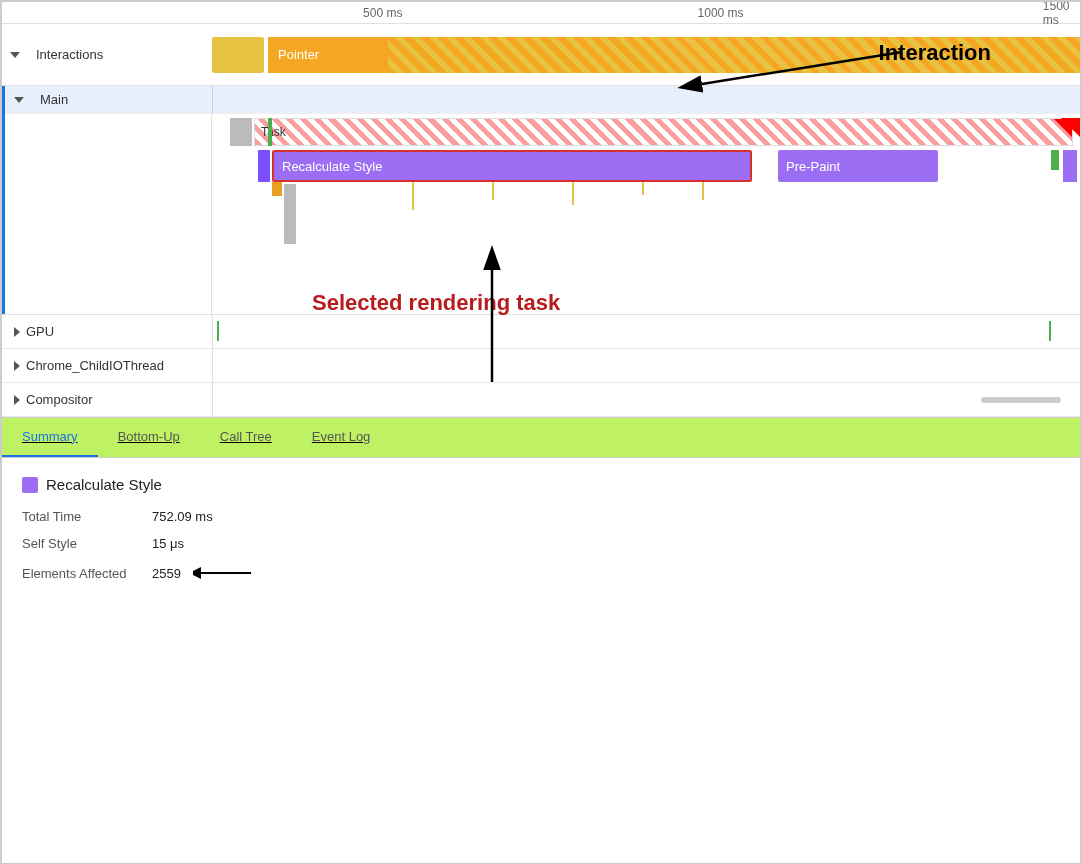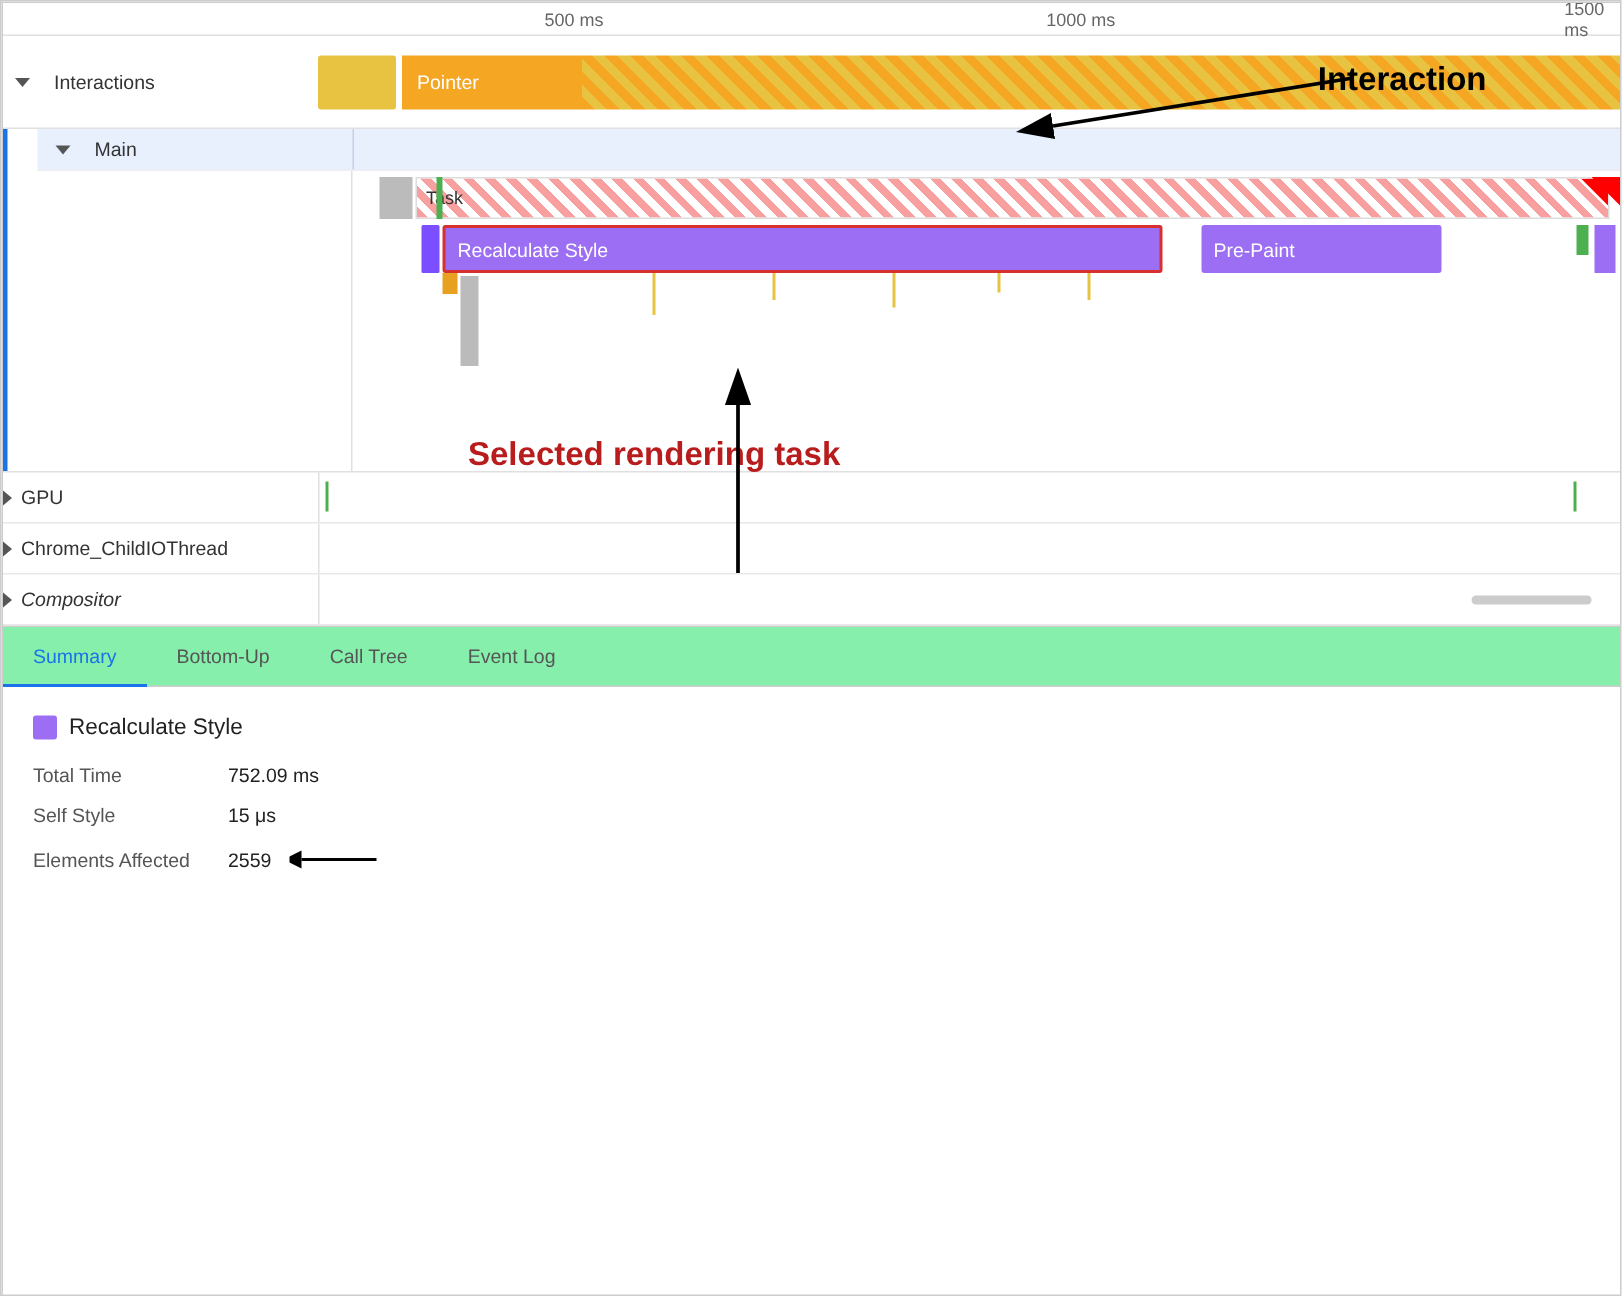--- a/index.html
+++ b/index.html
@@ -195,21 +195,21 @@
     
     .process-row {
       display: flex;
       align-items: center;
       height: 34px;
       border-bottom: 1px solid #e8e8e8;
     }
     .process-label {
       width: 210px;
       min-width: 210px;
-      padding-left: 0;
+      padding-left: 12px;
       font-size: 13px;
       color: #333;
       display: flex;
       align-items: center;
       gap: 6px;
       flex-shrink: 0;
     }
     .process-track {
       flex: 1;
       height: 100%;
@@ -225,25 +225,26 @@
     }
 
     
     .bottom-panel {
       background: #f5f5f5;
     }
 
     
     .tab-bar {
       display: flex;
-      align-items: flex-start;
+      align-items: flex-end;
       height: 40px;
       border-bottom: 1px solid #ccc;
-      background: #86efac;
+      background: #bef264;
       padding-left: 0;
+      text-decoration: underline;
     }
     .tab {
       height: 40px;
       padding: 0 20px;
       display: flex;
       align-items: center;
       font-size: 13px;
       color: #555;
       cursor: pointer;
       border-bottom: 2px solid transparent;
@@ -348,21 +349,20 @@
       top: 70px;
       left: 72px;
       width: 12px;
       height: 60px;
       background: #bbb;
     }
 
     
     .scrollbar-row {
       position: relative;
-      font-style: italic;
     }
     .scrollbar-thumb {
       position: absolute;
       right: 20px;
       top: 50%;
       transform: translateY(-50%);
       width: 80px;
       height: 6px;
       background: #ccc;
       border-radius: 3px;
@@ -391,21 +391,21 @@
         <div style="display:flex; align-items:center; height:100%; padding: 12px 0 12px 0;">
           <div class="pointer-yellow-box"></div>
           <div class="pointer-label-bar">
             <span>Pointer</span>
           </div>
           <div class="pointer-hatched"></div>
         </div>
       </div>
     </div>
 
-    <div class="main-section" style="position:relative;padding-left:23px;">
+    <div class="main-section" style="position:relative;">
       <div class="blue-left-border"></div>
 
       <div class="main-row" style="background:#e8f0fe;">
         <div class="row-label" style="padding-left:12px;">
           <span class="triangle triangle-down"></span>
           <span style="font-size:13px; color:#333;">Main</span>
         </div>
         <div style="flex:1; height:100%; background:#e8f0fe; border-left:1px solid #c5d0e8;"></div>
       </div>
 

